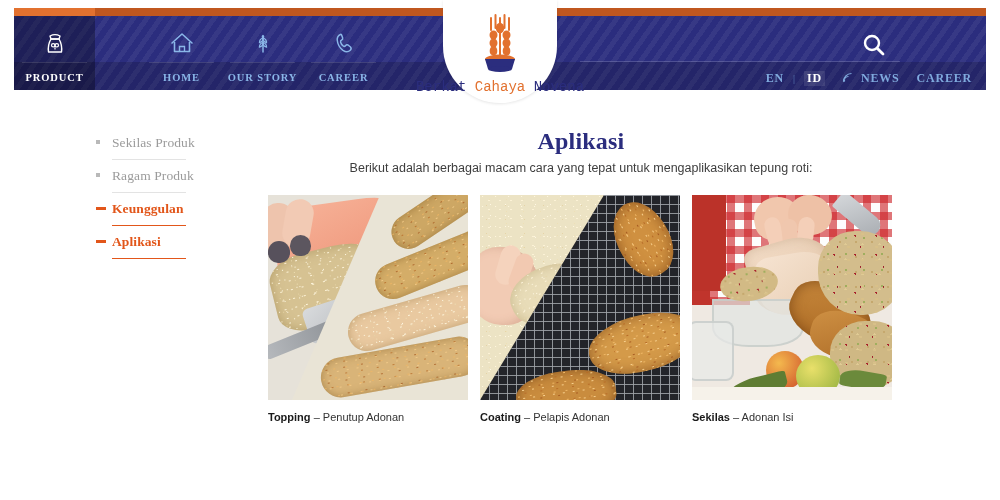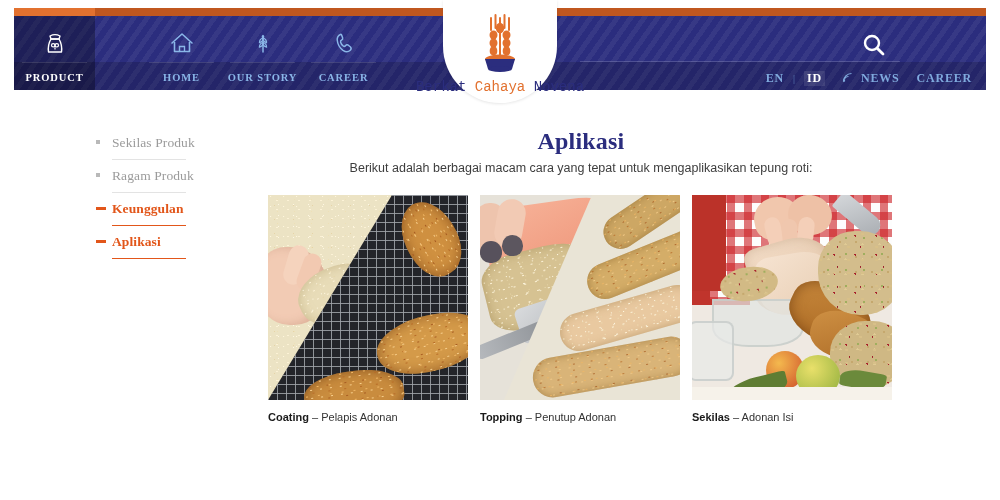--- a/index.html
+++ b/index.html
@@ -424,52 +424,20 @@
 
 <div class="main">
 
   <div class="page-title">Aplikasi</div>
   <div class="page-subtitle">Berikut adalah berbagai macam cara yang tepat untuk mengaplikasikan tepung roti:</div>
 
   <div class="cards">
 
     <div class="card">
       <div class="card-img">
-
-        <div class="ph" style="background:#ece3c4"></div>
-        <div class="ph crumb-tex" style="opacity:.95"></div>
-
-        <div style="position:absolute;left:-12px;top:52px;width:72px;height:78px;background:#f2cbb4;border-radius:44% 56% 50% 50%;box-shadow:inset -6px 0 10px rgba(190,140,115,.45)"></div>
-        <div style="position:absolute;left:18px;top:50px;width:20px;height:40px;background:#f5d3bd;border-radius:10px;transform:rotate(16deg)"></div>
-        <div style="position:absolute;left:32px;top:58px;width:18px;height:38px;background:#f2c9b1;border-radius:9px;transform:rotate(20deg)"></div>
-
-        <div style="position:absolute;left:30px;top:70px;width:85px;height:58px;background:#e8dcb8;border-radius:42% 58% 46% 54%;transform:rotate(-26deg);box-shadow:inset 0 0 12px rgba(180,160,110,.6)"></div>
-        <div class="crumb-tex" style="position:absolute;left:30px;top:70px;width:85px;height:58px;border-radius:42% 58% 46% 54%;transform:rotate(-26deg)"></div>
-
-        <div class="ph-half-r" style="clip-path:polygon(100% 0,100% 100%,0 100%,62% 0);background:#23242a"></div>
-        <div class="mesh" style="position:absolute;inset:0;clip-path:polygon(100% 0,100% 100%,0 100%,62% 0);opacity:.85"></div>
-
-        <div style="position:absolute;left:124px;top:18px;width:78px;height:52px;background:#cf9040;border-radius:48% 52% 44% 56%;transform:rotate(58deg);box-shadow:inset 0 0 14px rgba(120,65,20,.75)"></div>
-        <div class="fried-tex" style="position:absolute;left:124px;top:18px;width:78px;height:52px;border-radius:48% 52% 44% 56%;transform:rotate(58deg)"></div>
-
-        <div style="position:absolute;left:108px;top:120px;width:110px;height:56px;background:#d49a49;border-radius:46% 54% 48% 52%;transform:rotate(-16deg);box-shadow:inset 0 0 14px rgba(120,65,20,.7)"></div>
-        <div class="fried-tex" style="position:absolute;left:108px;top:120px;width:110px;height:56px;border-radius:46% 54% 48% 52%;transform:rotate(-16deg)"></div>
-
-        <div style="position:absolute;left:36px;top:176px;width:100px;height:46px;background:#c98c3e;border-radius:48% 52% 40% 60%;transform:rotate(-8deg);box-shadow:inset 0 0 12px rgba(110,60,18,.7)"></div>
-        <div class="fried-tex" style="position:absolute;left:36px;top:176px;width:100px;height:46px;border-radius:48% 52% 40% 60%;transform:rotate(-8deg)"></div>
-      </div>
-      <div class="card-caption">
-        <b>Coating</b>
-        <span>–</span>
-        <span>Pelapis Adonan</span>
-      </div>
-    </div>
-
-    <div class="card">
-      <div class="card-img">
         <div class="ph" style="background:#e6e2d9"></div>
 
         <div style="position:absolute;left:8px;top:6px;width:140px;height:62px;background:linear-gradient(160deg,#f7b399,#ee9478);border-radius:10% 38% 40% 12%;transform:rotate(-8deg)"></div>
         <div style="position:absolute;left:12px;top:50px;width:130px;height:58px;background:linear-gradient(160deg,#f4a98f,#e78b6e);border-radius:14% 40% 36% 10%;transform:rotate(-10deg)"></div>
 
         <div style="position:absolute;left:4px;top:52px;width:122px;height:76px;background:#d6c292;border-radius:30% 44% 38% 26%;transform:rotate(-14deg);box-shadow:inset 0 0 12px rgba(150,125,70,.55)"></div>
         <div class="crumb-tex" style="position:absolute;left:4px;top:52px;width:122px;height:76px;border-radius:30% 44% 38% 26%;transform:rotate(-14deg)"></div>
 
         <div style="position:absolute;left:-6px;top:8px;width:30px;height:52px;background:#eec4ad;border-radius:14px;transform:rotate(7deg)"></div>
         <div style="position:absolute;left:16px;top:4px;width:28px;height:48px;background:#f2cab4;border-radius:14px;transform:rotate(10deg)"></div>
@@ -492,20 +460,52 @@
       </div>
       <div class="card-caption">
         <b>Topping</b>
         <span>–</span>
         <span>Penutup Adonan</span>
       </div>
     </div>
 
     <div class="card">
       <div class="card-img">
+
+        <div class="ph" style="background:#ece3c4"></div>
+        <div class="ph crumb-tex" style="opacity:.95"></div>
+
+        <div style="position:absolute;left:-12px;top:52px;width:72px;height:78px;background:#f2cbb4;border-radius:44% 56% 50% 50%;box-shadow:inset -6px 0 10px rgba(190,140,115,.45)"></div>
+        <div style="position:absolute;left:18px;top:50px;width:20px;height:40px;background:#f5d3bd;border-radius:10px;transform:rotate(16deg)"></div>
+        <div style="position:absolute;left:32px;top:58px;width:18px;height:38px;background:#f2c9b1;border-radius:9px;transform:rotate(20deg)"></div>
+
+        <div style="position:absolute;left:30px;top:70px;width:85px;height:58px;background:#e8dcb8;border-radius:42% 58% 46% 54%;transform:rotate(-26deg);box-shadow:inset 0 0 12px rgba(180,160,110,.6)"></div>
+        <div class="crumb-tex" style="position:absolute;left:30px;top:70px;width:85px;height:58px;border-radius:42% 58% 46% 54%;transform:rotate(-26deg)"></div>
+
+        <div class="ph-half-r" style="clip-path:polygon(100% 0,100% 100%,0 100%,62% 0);background:#23242a"></div>
+        <div class="mesh" style="position:absolute;inset:0;clip-path:polygon(100% 0,100% 100%,0 100%,62% 0);opacity:.85"></div>
+
+        <div style="position:absolute;left:124px;top:18px;width:78px;height:52px;background:#cf9040;border-radius:48% 52% 44% 56%;transform:rotate(58deg);box-shadow:inset 0 0 14px rgba(120,65,20,.75)"></div>
+        <div class="fried-tex" style="position:absolute;left:124px;top:18px;width:78px;height:52px;border-radius:48% 52% 44% 56%;transform:rotate(58deg)"></div>
+
+        <div style="position:absolute;left:108px;top:120px;width:110px;height:56px;background:#d49a49;border-radius:46% 54% 48% 52%;transform:rotate(-16deg);box-shadow:inset 0 0 14px rgba(120,65,20,.7)"></div>
+        <div class="fried-tex" style="position:absolute;left:108px;top:120px;width:110px;height:56px;border-radius:46% 54% 48% 52%;transform:rotate(-16deg)"></div>
+
+        <div style="position:absolute;left:36px;top:176px;width:100px;height:46px;background:#c98c3e;border-radius:48% 52% 40% 60%;transform:rotate(-8deg);box-shadow:inset 0 0 12px rgba(110,60,18,.7)"></div>
+        <div class="fried-tex" style="position:absolute;left:36px;top:176px;width:100px;height:46px;border-radius:48% 52% 40% 60%;transform:rotate(-8deg)"></div>
+      </div>
+      <div class="card-caption">
+        <b>Coating</b>
+        <span>–</span>
+        <span>Pelapis Adonan</span>
+      </div>
+    </div>
+
+    <div class="card">
+      <div class="card-img">
         <div class="ph" style="background:#efe9e2"></div>
 
         <div style="position:absolute;left:0;top:0;width:58px;height:110px;background:#c0342c"></div>
 
         <div class="gingham" style="position:absolute;left:18px;top:0;width:182px;height:104px"></div>
         <div style="position:absolute;left:0;top:0;width:34px;height:96px;background:#bb3229"></div>
 
         <div style="position:absolute;left:62px;top:2px;width:46px;height:42px;background:#f1c7ad;border-radius:50% 50% 40% 40%;transform:rotate(-12deg)"></div>
         <div style="position:absolute;left:96px;top:0px;width:44px;height:40px;background:#eec1a6;border-radius:50%;transform:rotate(12deg)"></div>
         <div style="position:absolute;left:74px;top:22px;width:16px;height:30px;background:#f4cfb8;border-radius:8px;transform:rotate(-14deg)"></div>

